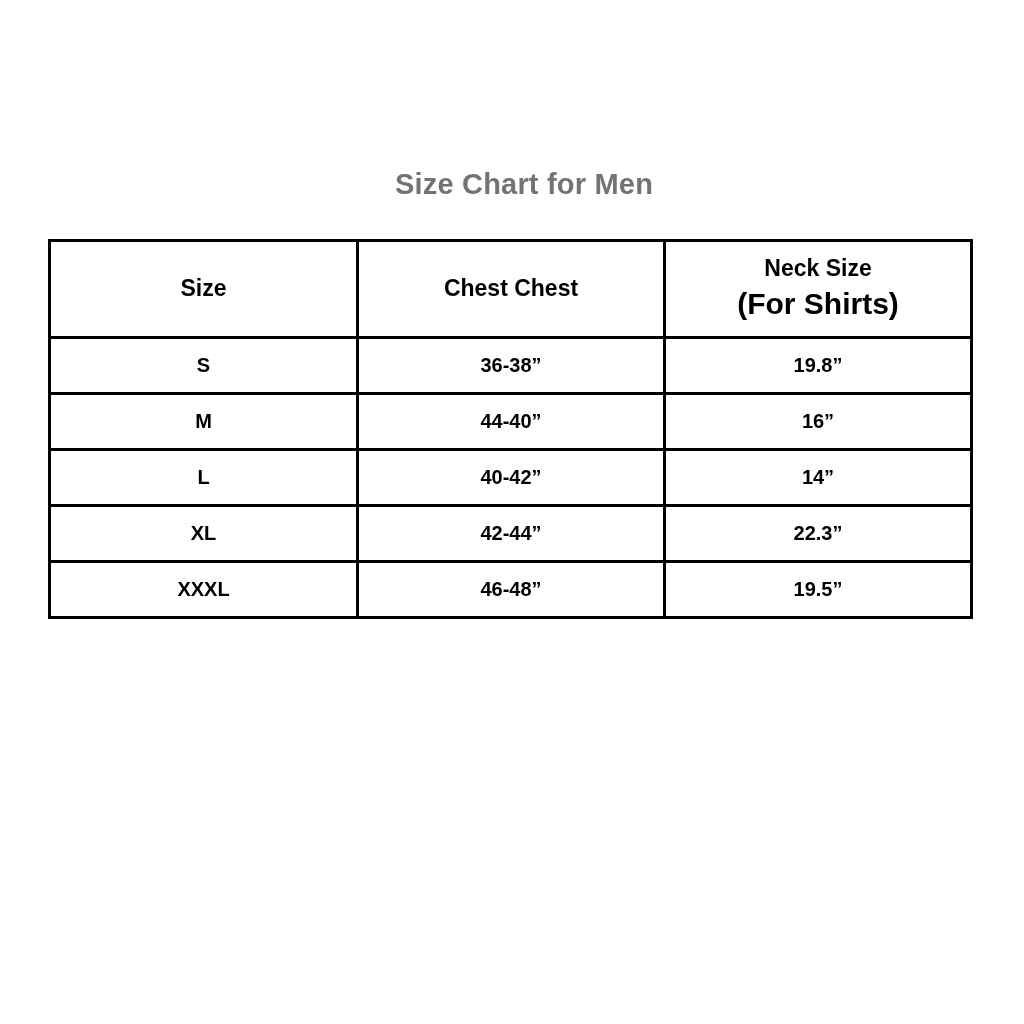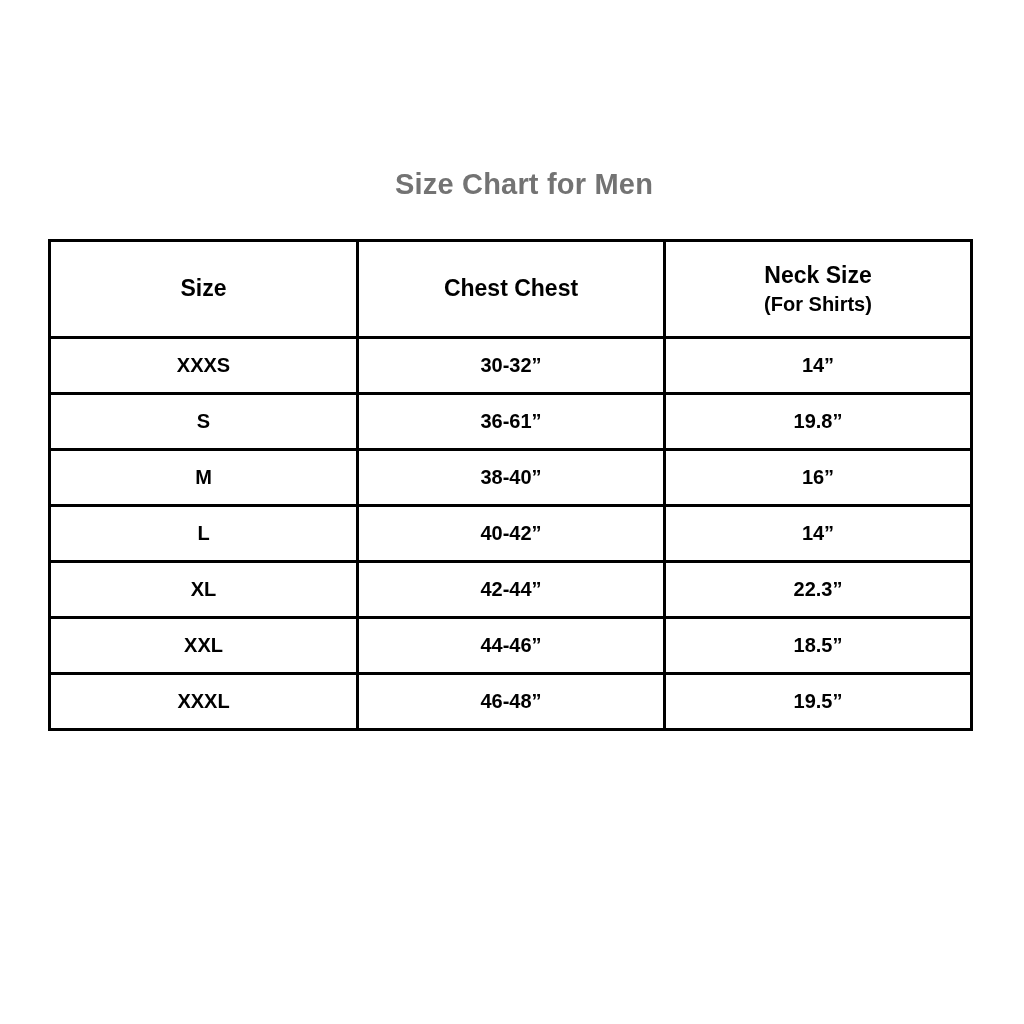--- a/index.html
+++ b/index.html
@@ -55,21 +55,21 @@
   .col-chest { width: 307px; }
   .col-neck { width: 307px; }
 
   thead th {
     height: 94px;
     font-size: 23px;
     line-height: 1.35;
   }
   thead th .sub {
     display: block;
-    font-size: 20px;
+    font-size: 30px;
     font-weight: bold;
   }
   tbody td {
     height: 53px;
     font-size: 20px;
   }
   tbody td.size-cell {
     font-size: 20px;
   }
 </style>
@@ -95,50 +95,40 @@
           <span>Chest Chest</span>
         </th>
         <th>
           <span>Neck Size</span>
           <span class="sub">(For Shirts)</span>
         </th>
       </tr>
     </thead>
     <tbody>
       <tr>
-        <td class="size-cell">XXXS</td>
-        <td>30-32”</td>
-        <td>14”</td>
-      </tr>
-      <tr>
         <td class="size-cell">S</td>
-        <td>36-61”</td>
+        <td>36-38”</td>
         <td>19.8”</td>
       </tr>
       <tr>
         <td class="size-cell">M</td>
-        <td>38-40”</td>
+        <td>44-40”</td>
         <td>16”</td>
       </tr>
       <tr>
         <td class="size-cell">L</td>
         <td>40-42”</td>
         <td>14”</td>
       </tr>
       <tr>
         <td class="size-cell">XL</td>
         <td>42-44”</td>
         <td>22.3”</td>
       </tr>
       <tr>
-        <td class="size-cell">XXL</td>
-        <td>44-46”</td>
-        <td>18.5”</td>
-      </tr>
-      <tr>
         <td class="size-cell">XXXL</td>
         <td>46-48”</td>
         <td>19.5”</td>
       </tr>
     </tbody>
   </table>
 
 </div>
 
 </body></html>

